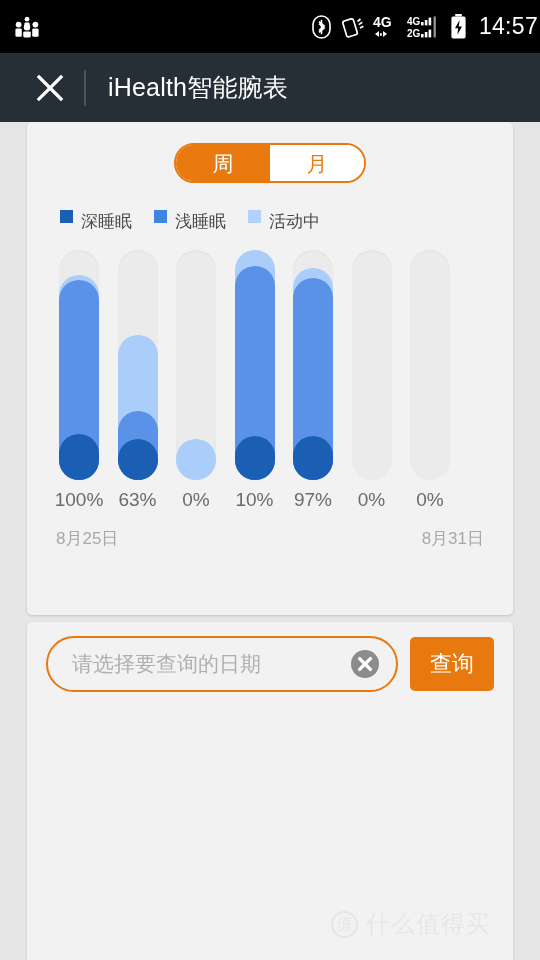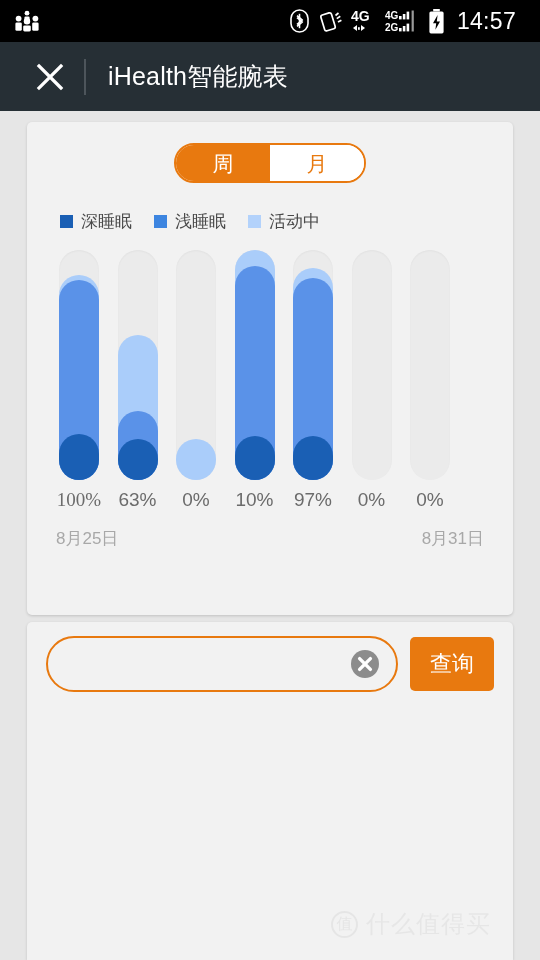--- a/index.html
+++ b/index.html
@@ -6,22 +6,22 @@
   html, body { width:540px; height:960px; }
   body {
     font-family: "Liberation Sans", "DejaVu Sans", sans-serif;
     background:#e6e6e6;
     overflow:hidden;
     position:relative;
   }
 
   
   #status-bar {
-    height:42px; background:#000; color:#fff;
-    display:flex; align-items:center; padding:0 24px 0 14px;
+    height:53px; background:#000; color:#fff;
+    display:flex; align-items:center; padding:0 2px 0 14px;
   }
   #status-left { display:flex; align-items:center; }
   #status-right { margin-left:auto; display:flex; align-items:center; gap:9px; }
   .sb-ico { display:block; }
   #status-clock { font-size:23px; letter-spacing:.3px; margin-left:3px; line-height:1; }
 
   
   #title-bar {
     height:69px; background:#262f35; color:#fff;
     display:flex; align-items:center; padding-left:28px;
@@ -48,21 +48,21 @@
   }
   .seg {
     flex:1; display:flex; align-items:center; justify-content:center;
     font-size:21px; cursor:pointer; line-height:1;
   }
   .seg.active { background:#e8790f; color:#fff; }
   .seg.inactive { background:#fff; color:#e8790f; }
 
   
   #legend { position:absolute; left:33px; top:88px; display:flex; align-items:center; }
-  .legend-item { display:flex; align-items:center; margin-right:22px; }
+  .legend-item { display:flex; margin-right:22px; }
   .legend-swatch { width:13px; height:13px; margin-right:8px; }
   .legend-label { font-size:17px; color:#4a4a4a; }
 
   
   #chart-area { position:absolute; left:0; top:128px; width:486px; height:230px; }
   .bar-col {
     position:absolute; bottom:0; width:40px; height:230px;
   }
   .bar-track {
     position:absolute; left:0; bottom:0; width:40px; height:230px;
@@ -246,38 +246,39 @@
       </div>
       <div class="bar-col" style="left: 324.5px;">
         <div class="bar-track"></div>
       </div>
       <div class="bar-col" style="left: 383px;">
         <div class="bar-track"></div>
       </div>
     </div>
 
   <div id="value-row">
-      <div class="value-label" style="left: 17px; font-family: Liberation Serif, serif;">100%</div>
+      <div class="value-label" style="left: 17px;">100%</div>
       <div class="value-label" style="left: 75.5px;">63%</div>
       <div class="value-label" style="left: 134px;">0%</div>
       <div class="value-label" style="left: 192.5px;">10%</div>
       <div class="value-label" style="left: 251px;">97%</div>
       <div class="value-label" style="left: 309.5px;">0%</div>
       <div class="value-label" style="left: 368px;">0%</div>
     </div>
 
   <div id="date-row">
     <span>8月25日</span>
     <span>8月31日</span>
   </div>
 </div>
 
 <div id="query-card" class="card">
   <div id="query-row">
     <div id="date-input-wrap">
+      <input id="date-input" type="text" placeholder="请选择要查询的日期" style="">
       <svg id="clear-btn" viewBox="0 0 30 30">
         <circle cx="15" cy="15" r="14" fill="#8c8c8c"></circle>
         <path d="M9.6 9.6 L20.4 20.4 M20.4 9.6 L9.6 20.4" stroke="#fff" stroke-width="3.4" stroke-linecap="round"></path>
       </svg>
     </div>
     <button id="search-btn">查询</button>
   </div>
 
   <div id="watermark">
     <div id="wm-logo">值</div>

